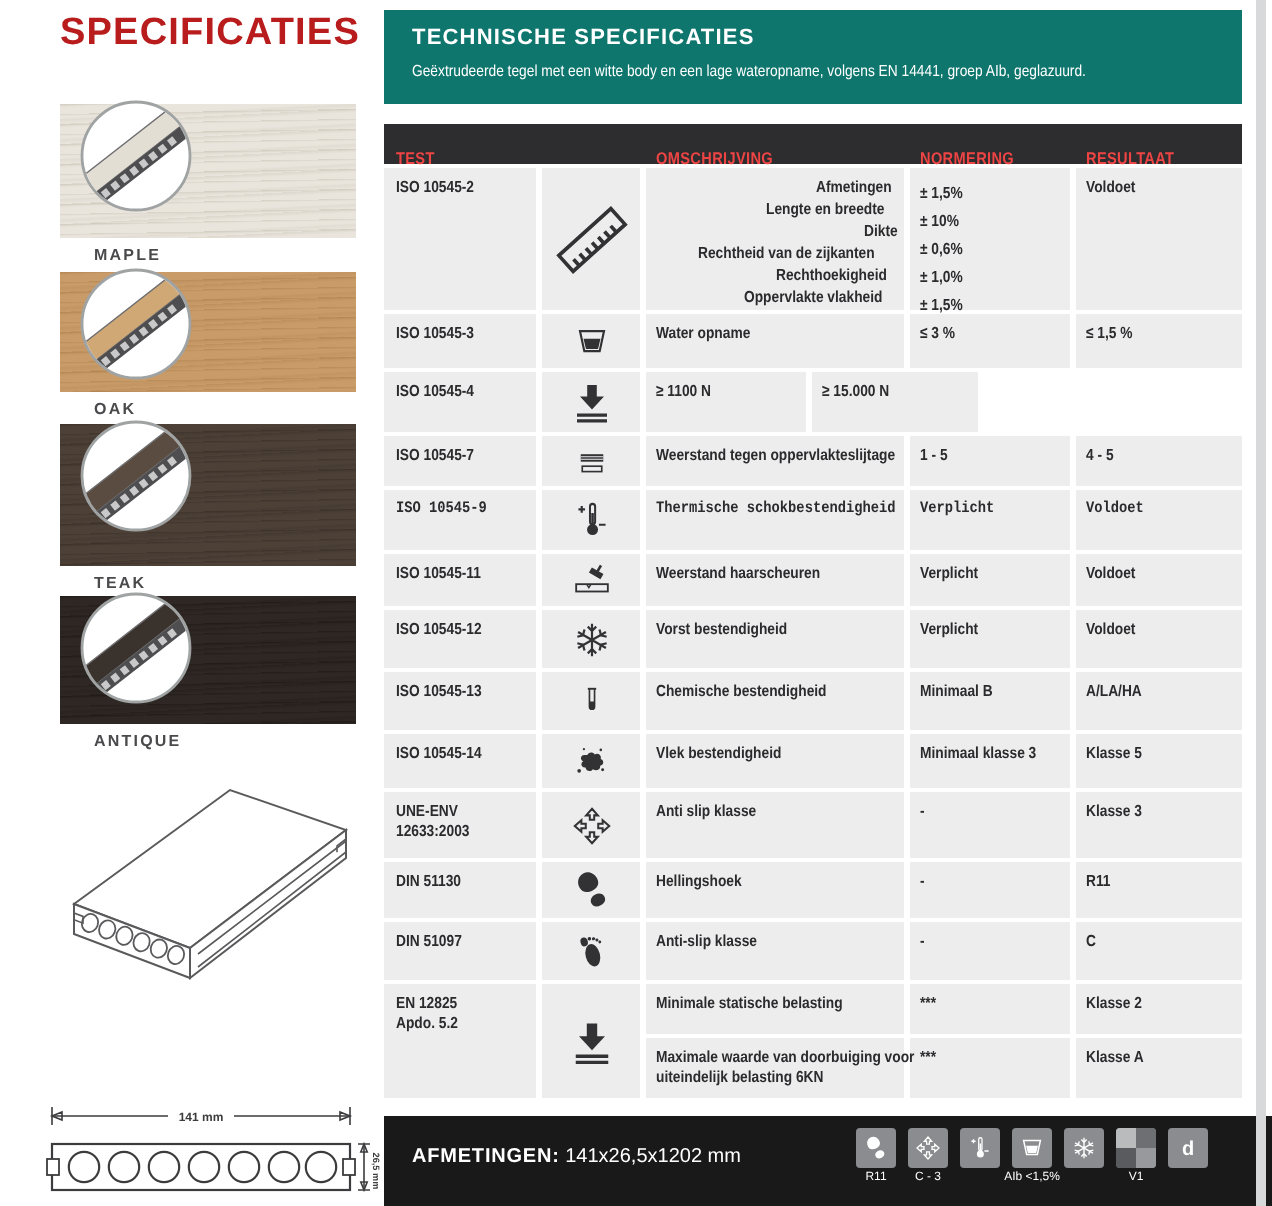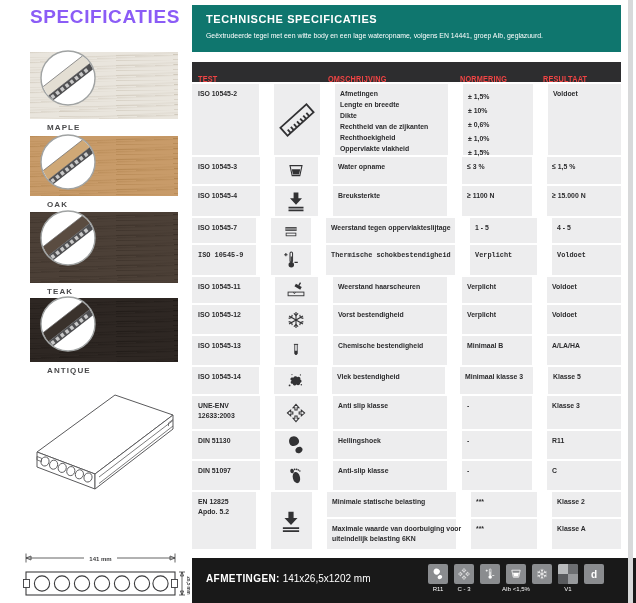--- a/index.html
+++ b/index.html
@@ -2,47 +2,47 @@
 <html><head>
 <meta charset="utf-8">
 <style>
   html,body{margin:0;padding:0;background:#fff;}
   #app{position:relative;width:636px;height:603px;background:#fff;overflow:hidden;
        font-family:"Liberation Sans",sans-serif;color:#2b2b2d;}
   .cond{display:inline-block;transform:scaleX(.86);transform-origin:0 50%;white-space:nowrap;}
 
   
   .sidebar-title{position:absolute;left:30px;top:6px;font-size:19px;font-weight:800;
-                 color:#8b5cf6;letter-spacing:.6px;}
+                 color:#b91c1c;letter-spacing:.6px;}
   .swatch{position:absolute;left:30px;width:148px;}
   .swatch .tex{width:148px;position:relative;}
   .swatch .inset{position:absolute;left:9px;top:-3px;}
   .swatch .lbl{margin-top:4px;margin-left:17px;font-size:8px;font-weight:bold;
                letter-spacing:1.1px;color:#4a4a4c;}
   #board3d{position:absolute;left:25px;top:386px;}
   #xsect{position:absolute;left:12px;top:548px;}
 
   
   .banner{position:absolute;left:192px;top:5px;width:429px;height:47px;background:#0f766e;
           color:#fff;box-sizing:border-box;padding:8px 0 0 14px;}
   .banner .bt{font-size:11px;font-weight:bold;letter-spacing:.6px;}
   .banner .bs{margin-top:6px;font-size:8px;}
   .thead{position:absolute;left:192px;top:62px;width:429px;height:20px;background:#2d2d2f;color:#ef4444;}
   .thead span{position:absolute;top:6px;font-size:8.5px;font-weight:bold;letter-spacing:.2px;}
   .h0{left:6px}.h1{left:136px}.h2{left:268px}.h3{left:351px}
 
   #rows{position:absolute;left:192px;top:84px;width:429px;display:flex;flex-direction:column;row-gap:2px;}
-  .trow{display:flex;column-gap:15px;}
+  .trow{display:flex;column-gap:3px;}
   .trow>*{box-sizing:border-box;}
   .cell{background:#ededee;}
   .w-test{width:76px}.w-icon{width:49px}.w-desc{width:129px}.w-norm{width:80px}.w-res{width:83px}
   .padt{padding:5px 0 0 6px;}
   .pad{padding:5px 0 0 5px;}
   .cell div,.sub div{font-size:8px;font-weight:bold;line-height:9.5px;}
-  .lh-desc div{line-height:10.9px;}
+  .lh-desc div{line-height:10.9px;text-align:right;}
   .lh-norm div{line-height:13.1px;padding-top:1px;}
   .cicon{display:flex;align-items:center;justify-content:center;}
   .substack{display:flex;flex-direction:column;row-gap:2px;background:transparent;}
   .substack .sub{background:#ededee;box-sizing:border-box;padding:5px 0 0 5px;}
 
   
   .footer{position:absolute;left:192px;top:558px;width:508px;height:45px;background:#191919;color:#fff;}
   .dim{position:absolute;left:14px;top:15px;font-size:10px;}
   .dim b{letter-spacing:.4px;}
   .badges{position:absolute;left:236px;top:6px;display:flex;column-gap:6px;}
@@ -302,23 +302,20 @@
       <div class="trow" style="height: 30px;">
         <div class="cell w-test padt">
           <div><span class="cond">ISO 10545-4</span></div>
         </div>
         <div class="cell w-icon cicon">
           <svg viewBox="0 0 24 24" width="28" height="24">
             <path d="M9.6 3.5h4.8v5.8h3.6L12 15.8 6 9.3h3.6z" fill="#323234"></path>
             <path d="M4.5 18.6h15M4.5 21.4h15" stroke="#323234" stroke-width="1.6"></path>
           </svg>
         </div>
-        <div class="cell w-desc pad ">
-          <div><span class="cond">Breuksterkte</span></div>
-        </div>
         <div class="cell w-norm pad ">
           <div><span class="cond">≥ 1100 N</span></div>
         </div>
         <div class="cell w-res pad">
           <div><span class="cond">≥ 15.000 N</span></div>
         </div>
       </div>
       <div class="trow" style="height: 25px;">
         <div class="cell w-test padt">
           <div><span class="cond">ISO 10545-7</span></div>

